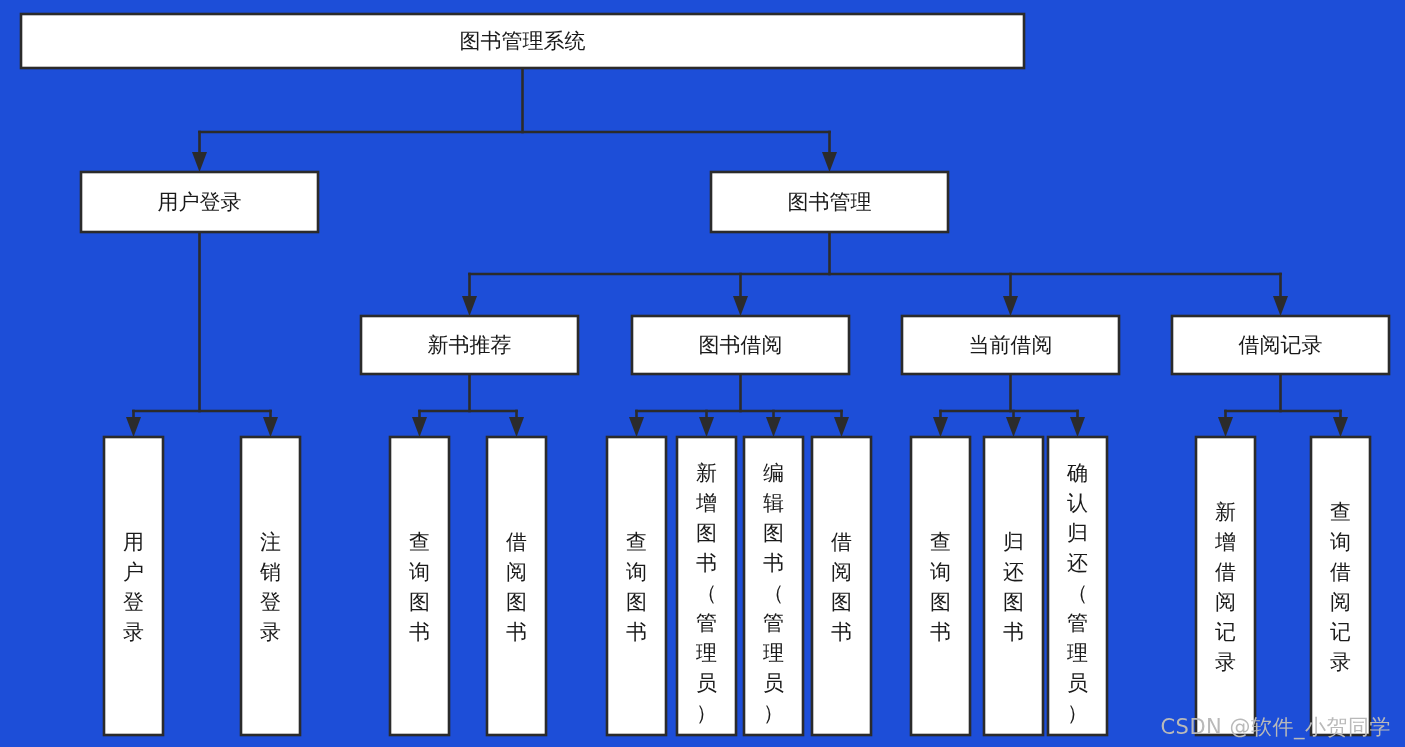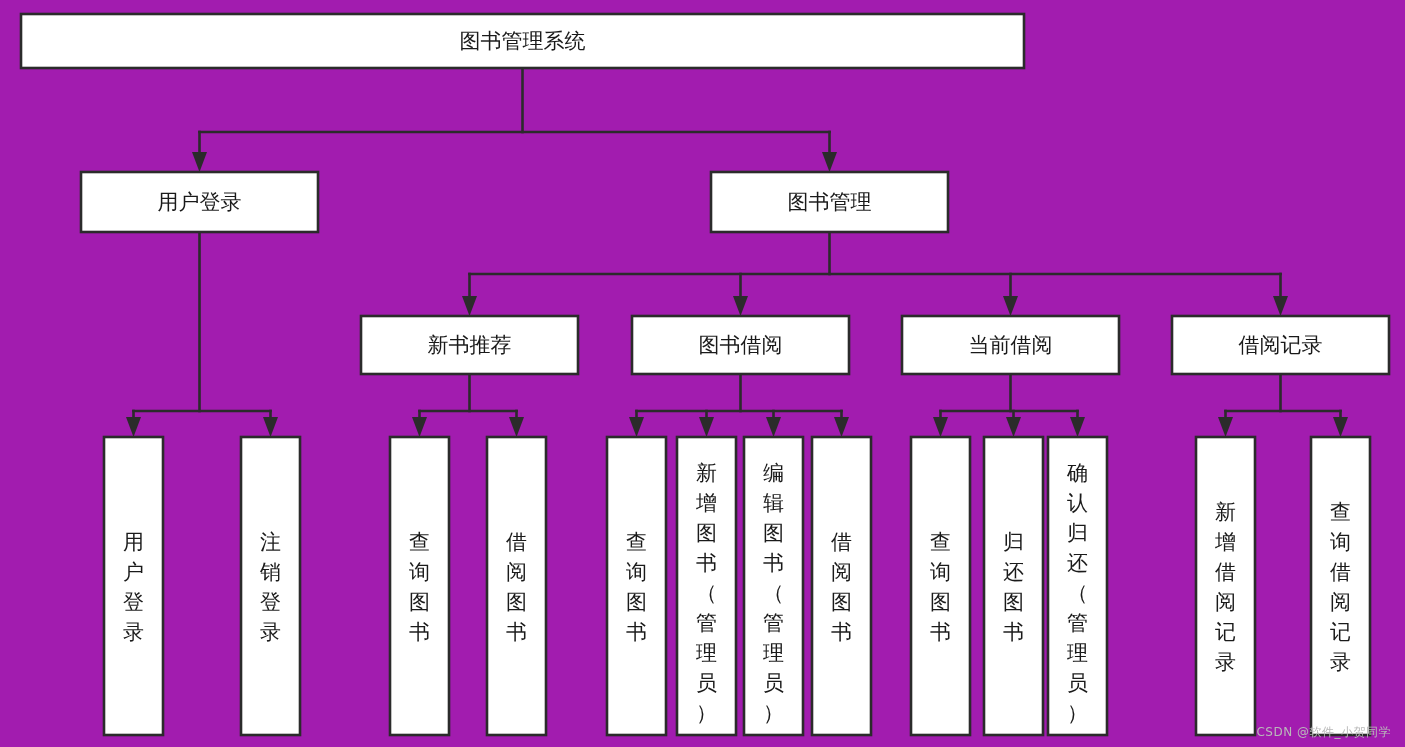--- a/index.html
+++ b/index.html
@@ -10,21 +10,21 @@
   body {
     width: 1405px;
     height: 747px;
     font-family: "DejaVu Sans", "Liberation Sans", sans-serif;
     overflow: hidden;
   }
   #chart-root {
     position: relative;
     width: 1405px;
     height: 747px;
-    background: #a21caf;
+    background: #1d4ed8;
   }
   svg#flow {
     position: absolute;
     left: 0;
     top: 0;
     width: 1405px;
     height: 747px;
     display: block;
   }
   .node-rect {
@@ -53,21 +53,21 @@
     fill: #1a1a1a;
     font-family: "DejaVu Sans", "Liberation Sans", sans-serif;
     font-size: 21px;
     text-anchor: middle;
   }
   .watermark {
     position: absolute;
     right: 14px;
     bottom: 6px;
     color: #b9b9b9;
-    font-size: 12px;
+    font-size: 21px;
     font-family: "DejaVu Sans", "Liberation Sans", sans-serif;
     letter-spacing: 0.5px;
     white-space: nowrap;
     user-select: none;
   }
 </style>
 </head>
 <body>
 
 <div id="chart-root">

